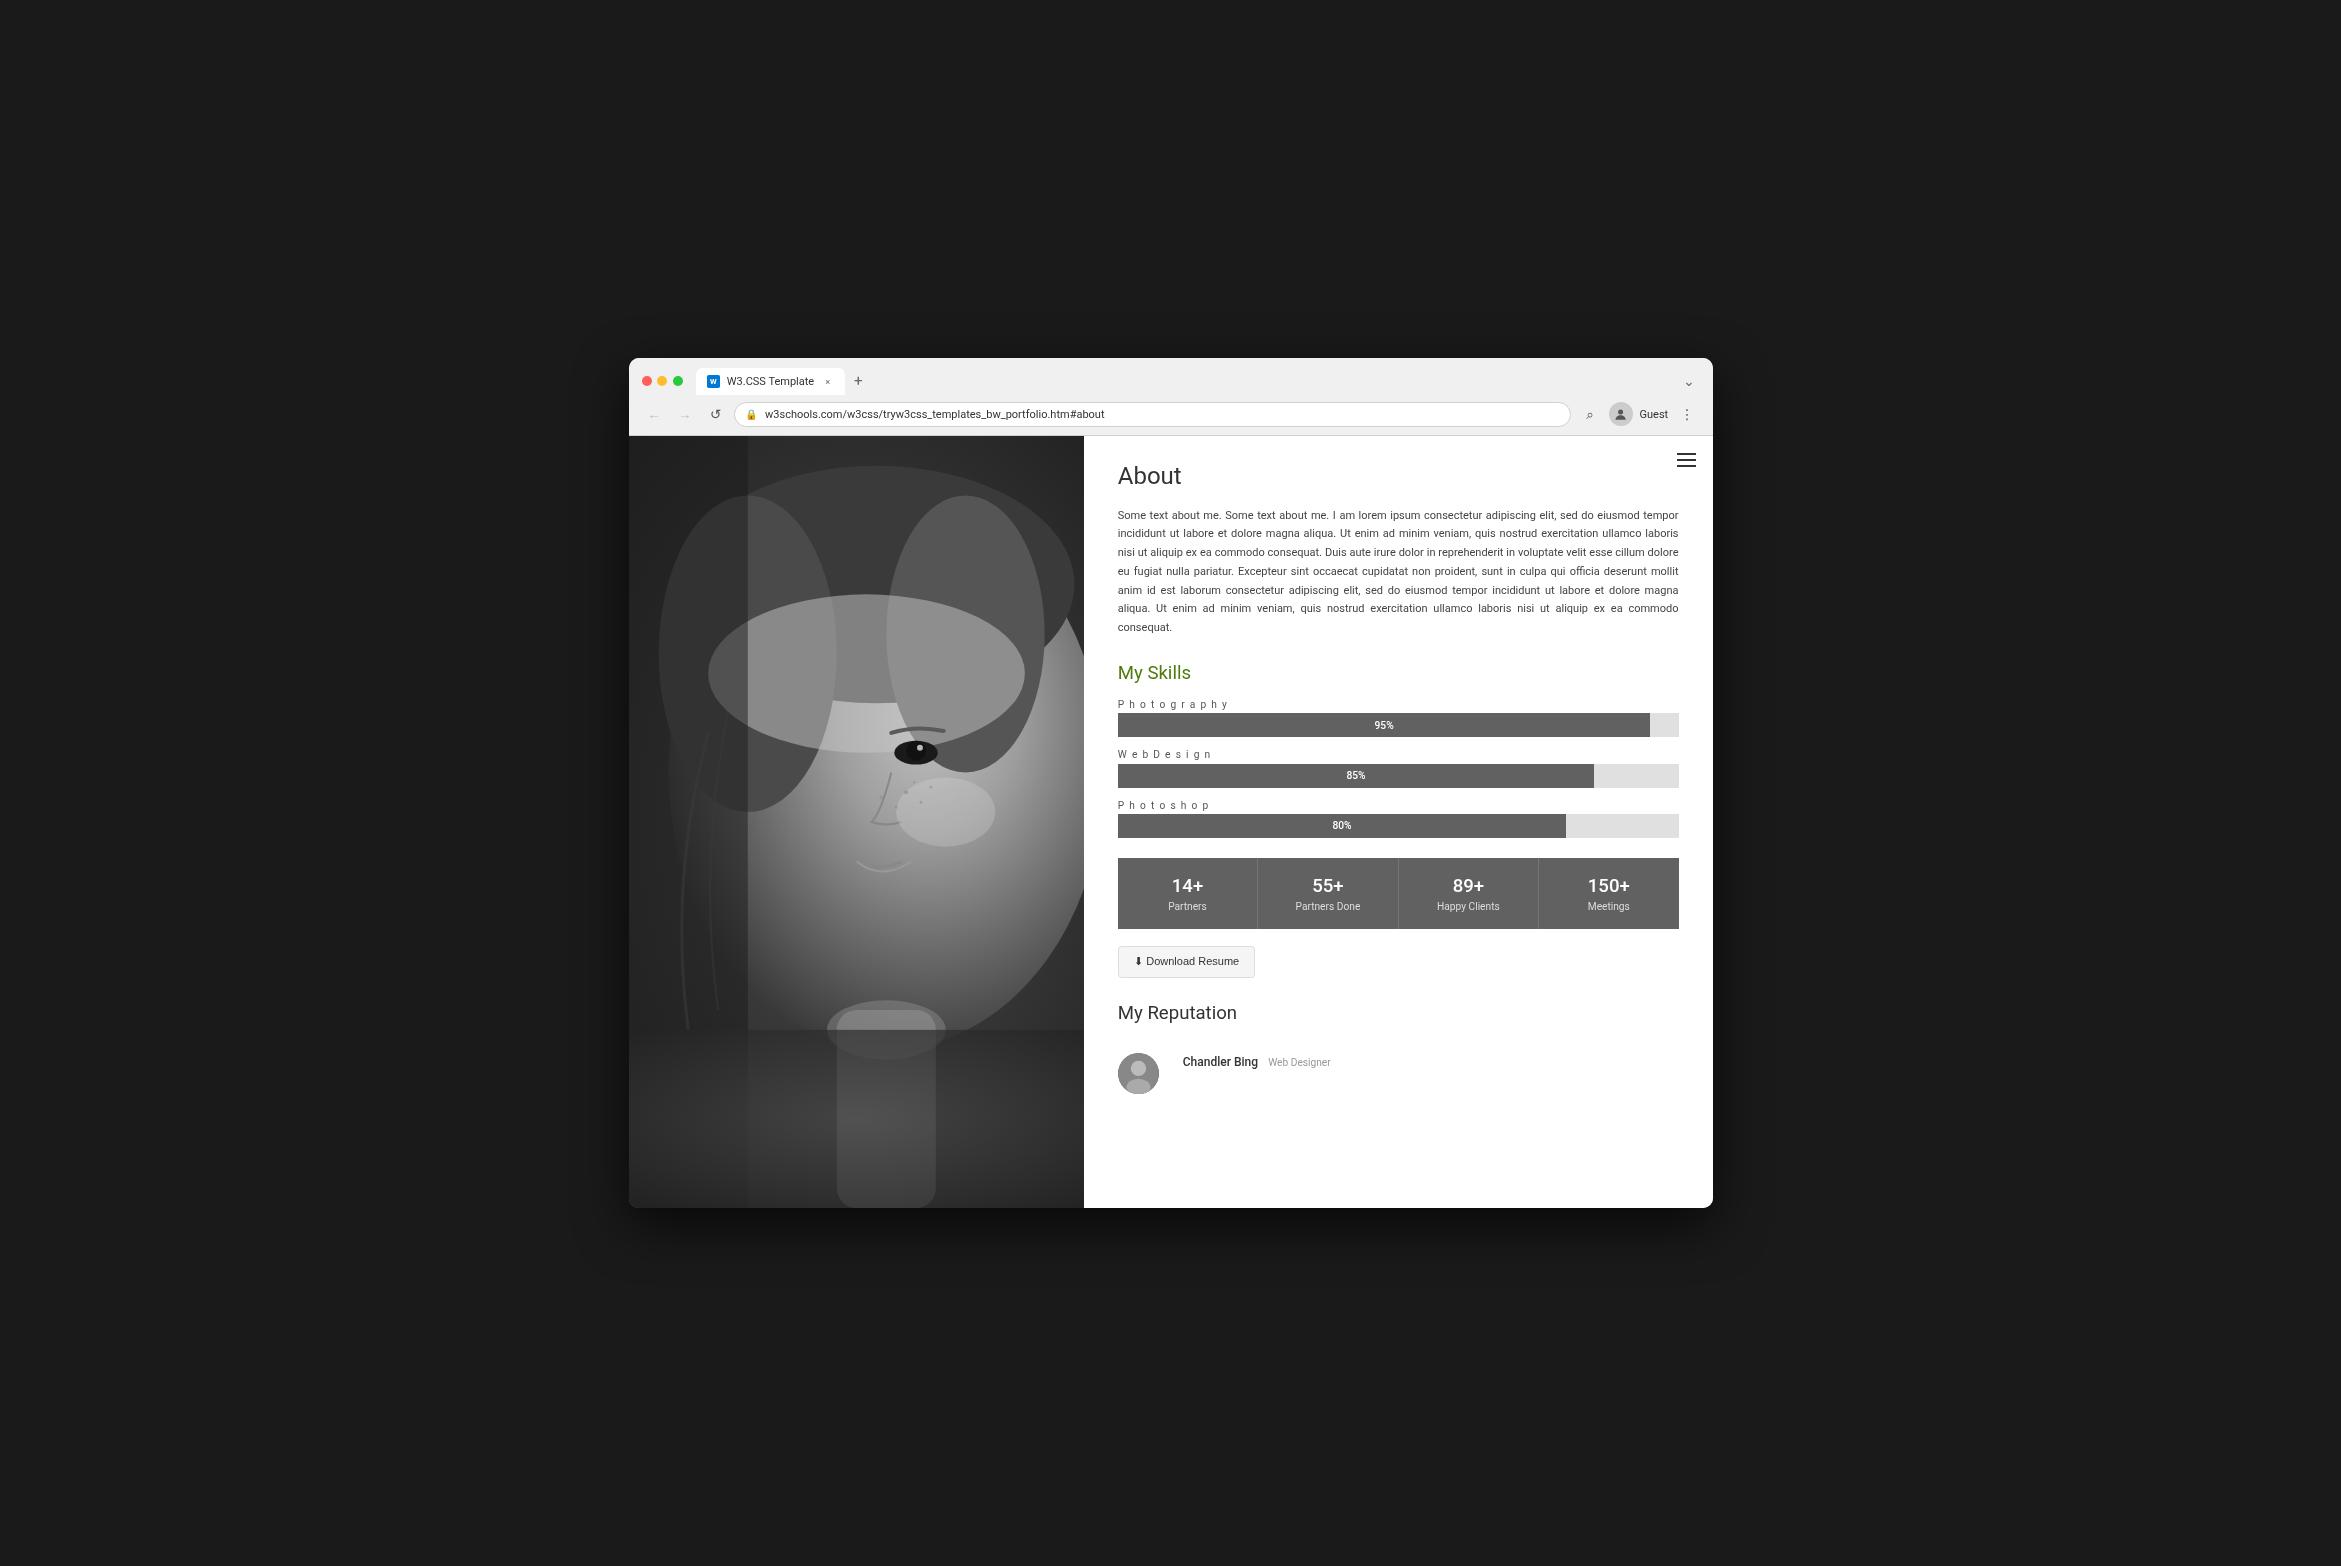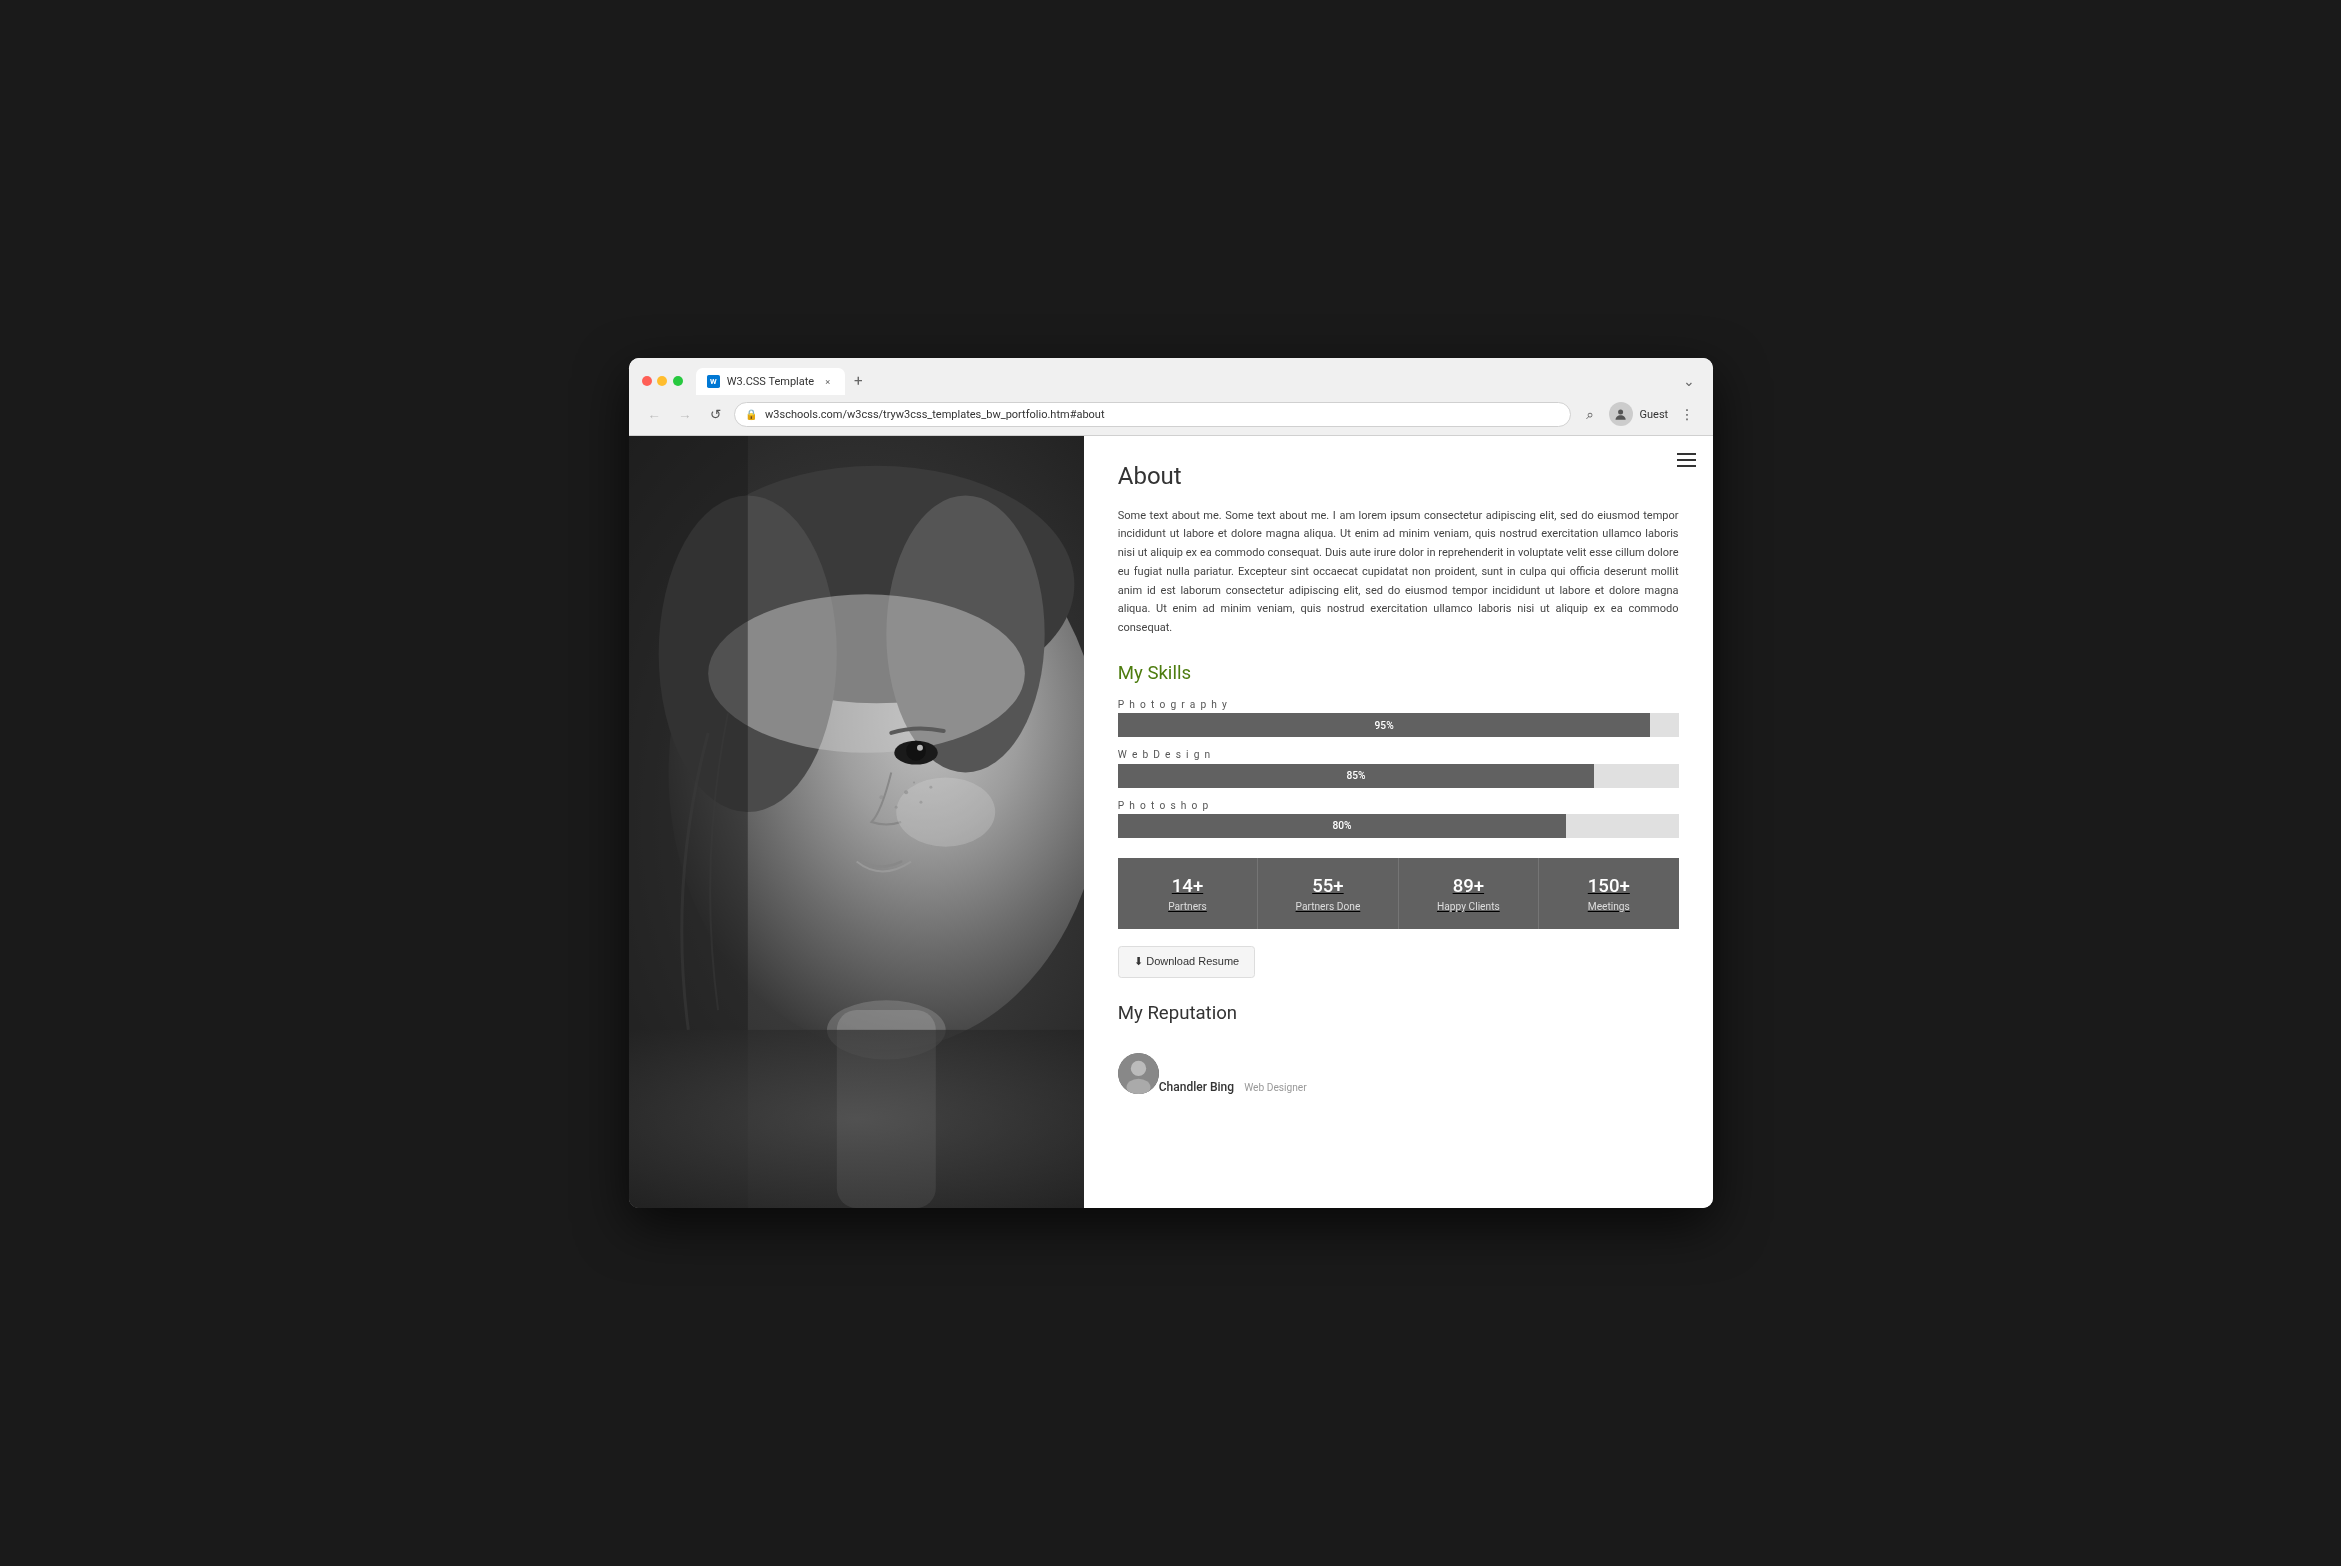--- a/index.html
+++ b/index.html
@@ -314,21 +314,20 @@
       display: flex;
       margin: 20.3px 0 17px 0;
       background: #616161;
     }
 
     .stat-item {
       flex: 1;
       padding: 17px 16px;
       text-align: center;
       border-right: 0.8px solid #757575;
-      text-decoration: underline;
     }
 
     .stat-item:last-child {
       border-right: none;
     }
 
     .stat-number {
       font-size: 18.6px;
       font-weight: 500;
       color: #fff;
@@ -358,22 +357,22 @@
 
     .reputation-title {
       font-size: 18.6px;
       font-weight: 400;
       color: #333;
       margin-bottom: 29px;
     }
 
     .reputation-item {
       display: flex;
-      align-items: flex-end;
-      gap: 0;
+      align-items: flex-start;
+      gap: 24px;
     }
 
     .reputation-avatar {
       width: 41px;
       height: 41px;
       border-radius: 50%;
       background: #888;
       overflow: hidden;
       flex-shrink: 0;
     }

